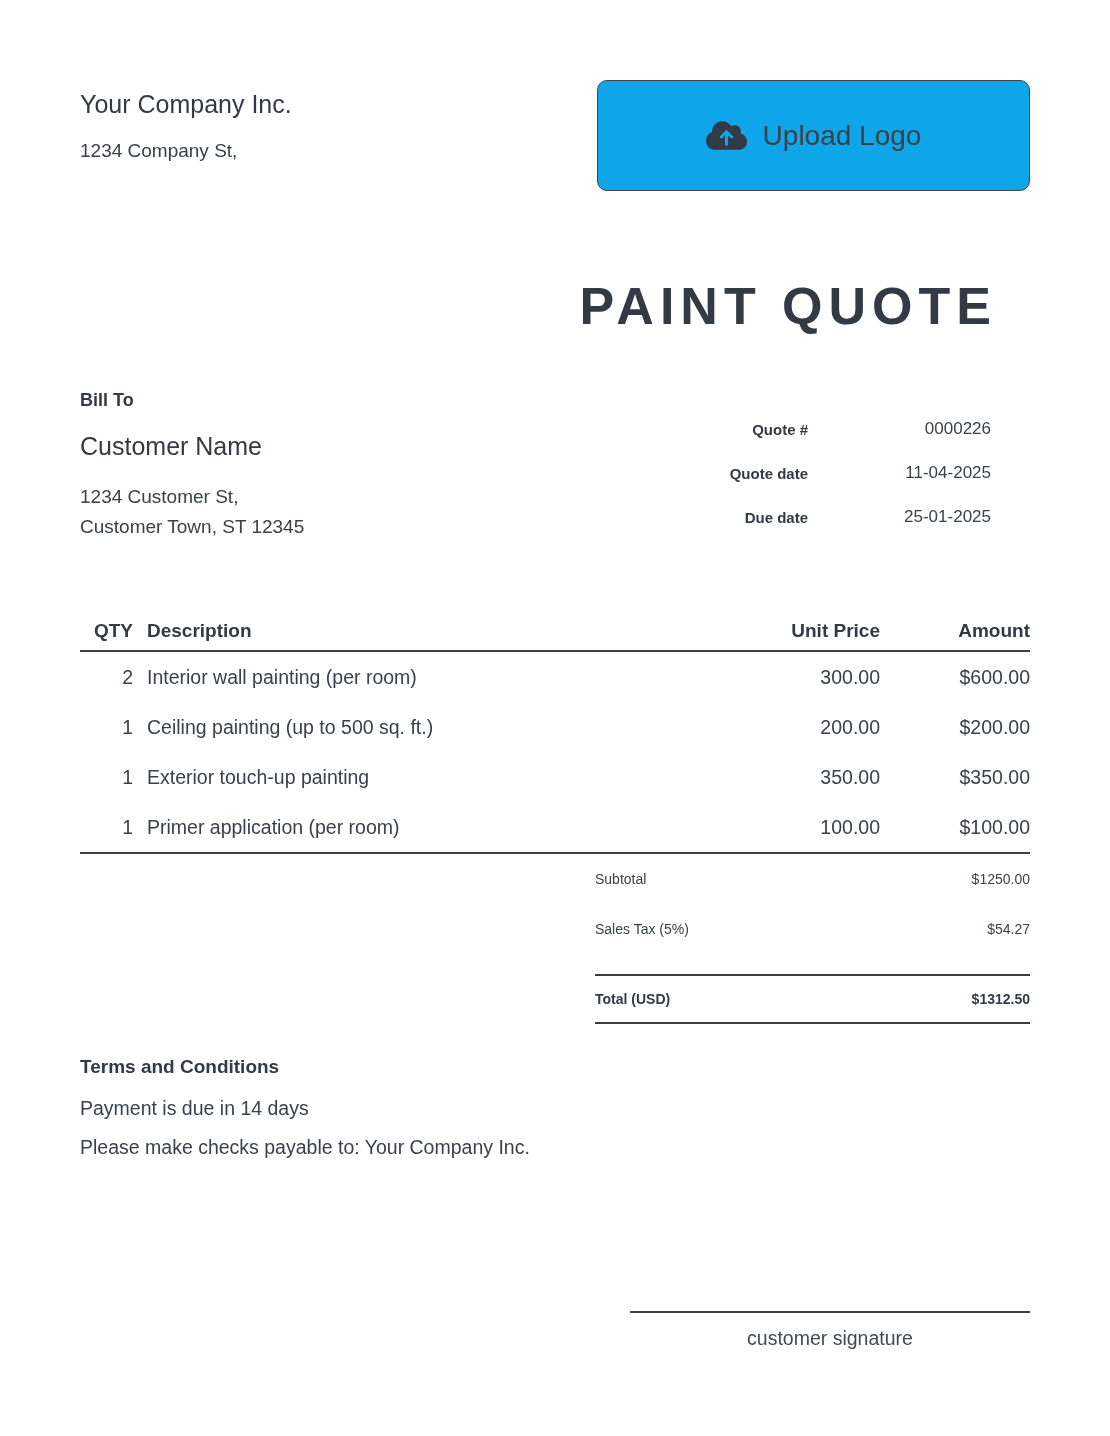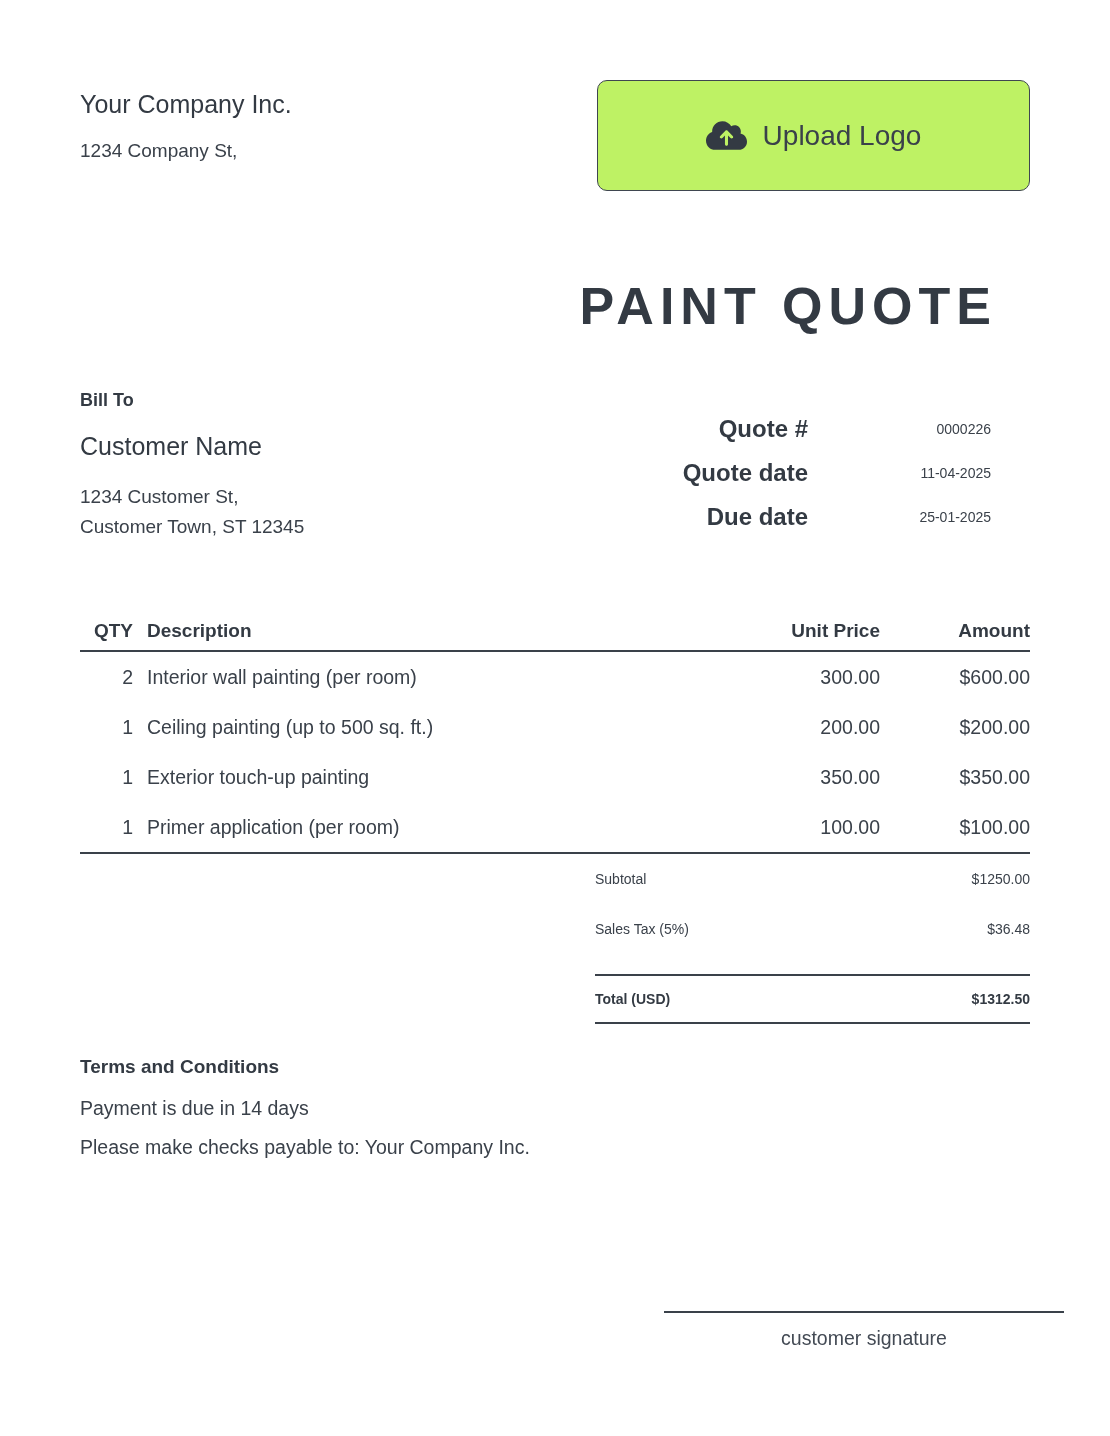--- a/index.html
+++ b/index.html
@@ -14,21 +14,21 @@
   }
 
   
   .company { position:absolute; left:80px; top:90px; }
   .company-name { font-size:25px; color:#333a43; margin-bottom:17px; }
   .company-address { font-size:19px; line-height:30px; color:#3a414a; }
 
   
   .upload-btn {
     position:absolute; left:597px; top:80px; width:433px; height:111px;
-    border:1.5px solid #3f4650; border-radius:10px; background:#bef264;
+    border:1.5px solid #3f4650; border-radius:10px; background:#0ea5e9;
     display:flex; align-items:center; justify-content:center; gap:16px;
     cursor:pointer;
   }
   .upload-btn svg { width:41px; height:33px; fill:#333a43; flex:0 0 auto; }
   .upload-label { font-size:28px; color:#3a414a; }
 
   
   .doc-title {
     position:absolute; right:80px; top:280px;
     font-size:52px; line-height:1; font-weight:800;
@@ -38,22 +38,22 @@
 
   
   .billto { position:absolute; left:80px; top:390px; }
   .billto-label { font-size:18px; font-weight:700; color:#333a43; margin-bottom:21px; }
   .billto-name { font-size:25px; color:#333a43; margin-bottom:21px; }
   .billto-address { font-size:19px; line-height:30px; }
 
   
   .meta { position:absolute; right:80px; top:407px; }
   .meta-row { display:flex; justify-content:flex-end; align-items:center; height:44px; }
-  .meta-label { font-size:24px; font-weight:700; color:#333a43; text-align:center; }
-  .meta-value { width:183px; font-size:14px; text-align:right; color:#3a414a; }
+  .meta-label { font-size:15px; font-weight:700; color:#333a43; text-align:center; }
+  .meta-value { width:183px; font-size:17px; text-align:right; color:#3a414a; }
 
   
   .items { position:absolute; left:80px; top:610px; width:950px; }
   .thead {
     display:flex; align-items:flex-end;
     padding-top:10px; padding-bottom:8px;
     border-bottom:2px solid #3a414a;
     font-size:19px; font-weight:700; color:#333a43;
   }
   .tbody { border-bottom:2px solid #3a414a; }
@@ -71,21 +71,21 @@
     font-weight:700; color:#333a43;margin-top:20px;
   }
 
   
   .terms { position:absolute; left:80px; top:1056px; }
   .terms-heading { font-size:19px; font-weight:700; color:#333a43; margin-bottom:19px; }
   .terms-line { font-size:19.5px; margin-bottom:16px; color:#3a414a; }
 
   
   .signature {
-    position:absolute; left:664px; top:1311px; width:400px;
+    position:absolute; left:630px; top:1311px; width:400px;
     border-top:2px solid #3a414a;
     text-align:center; padding-top:14px;
     font-size:19.5px; color:#434a54;
   }
 </style>
 </head>
 <body>
 
 <div class="page">
 
@@ -165,21 +165,21 @@
       </div>
     </div>
 
     <div class="totals">
       <div class="totals-row">
         <span>Subtotal</span>
         <span>$1250.00</span>
       </div>
       <div class="totals-row">
         <span>Sales Tax (5%)</span>
-        <span>$36.48</span>
+        <span>$54.27</span>
       </div>
       <div class="totals-row grand">
         <span>Total (USD)</span>
         <span>$1312.50</span>
       </div>
     </div>
   </div>
 
   <div class="terms">
     <div class="terms-heading">Terms and Conditions</div>

